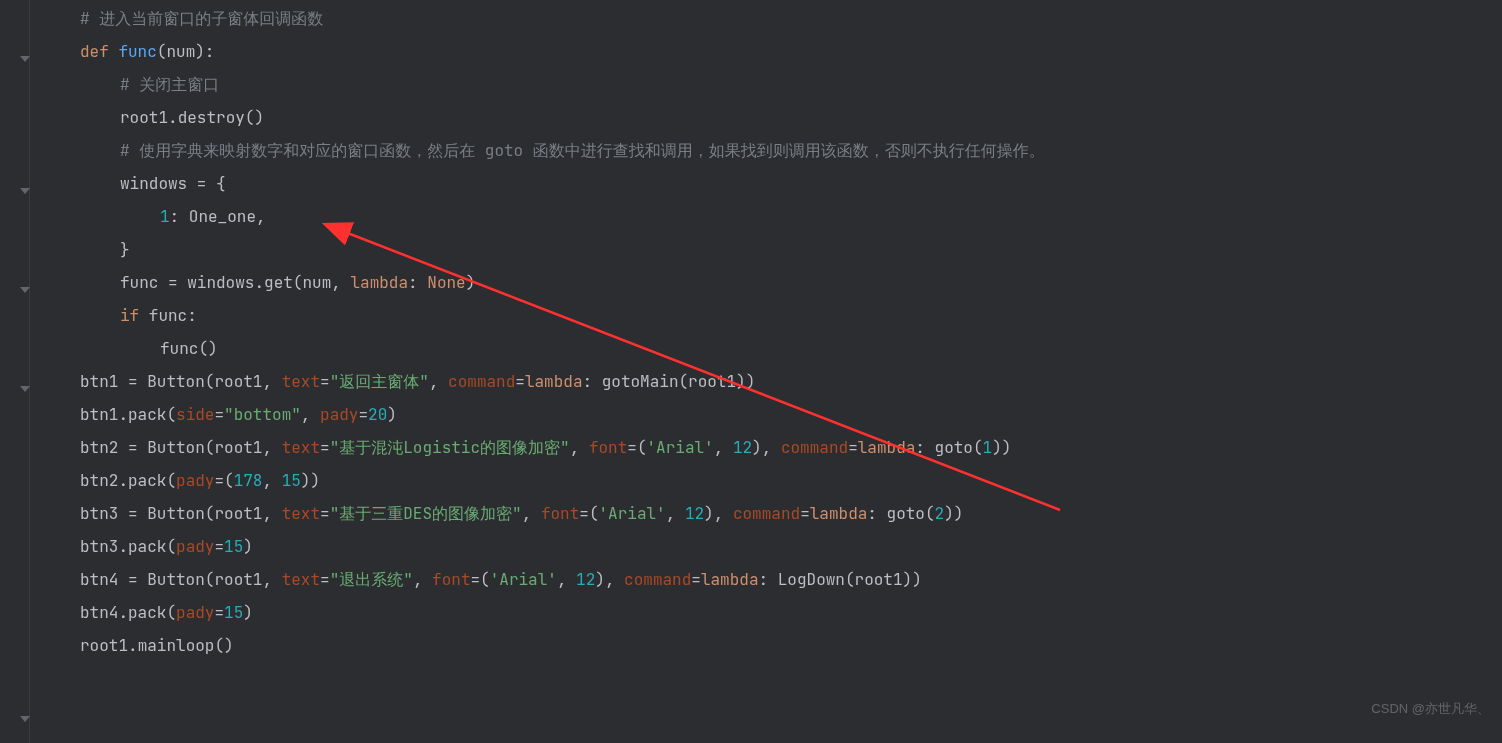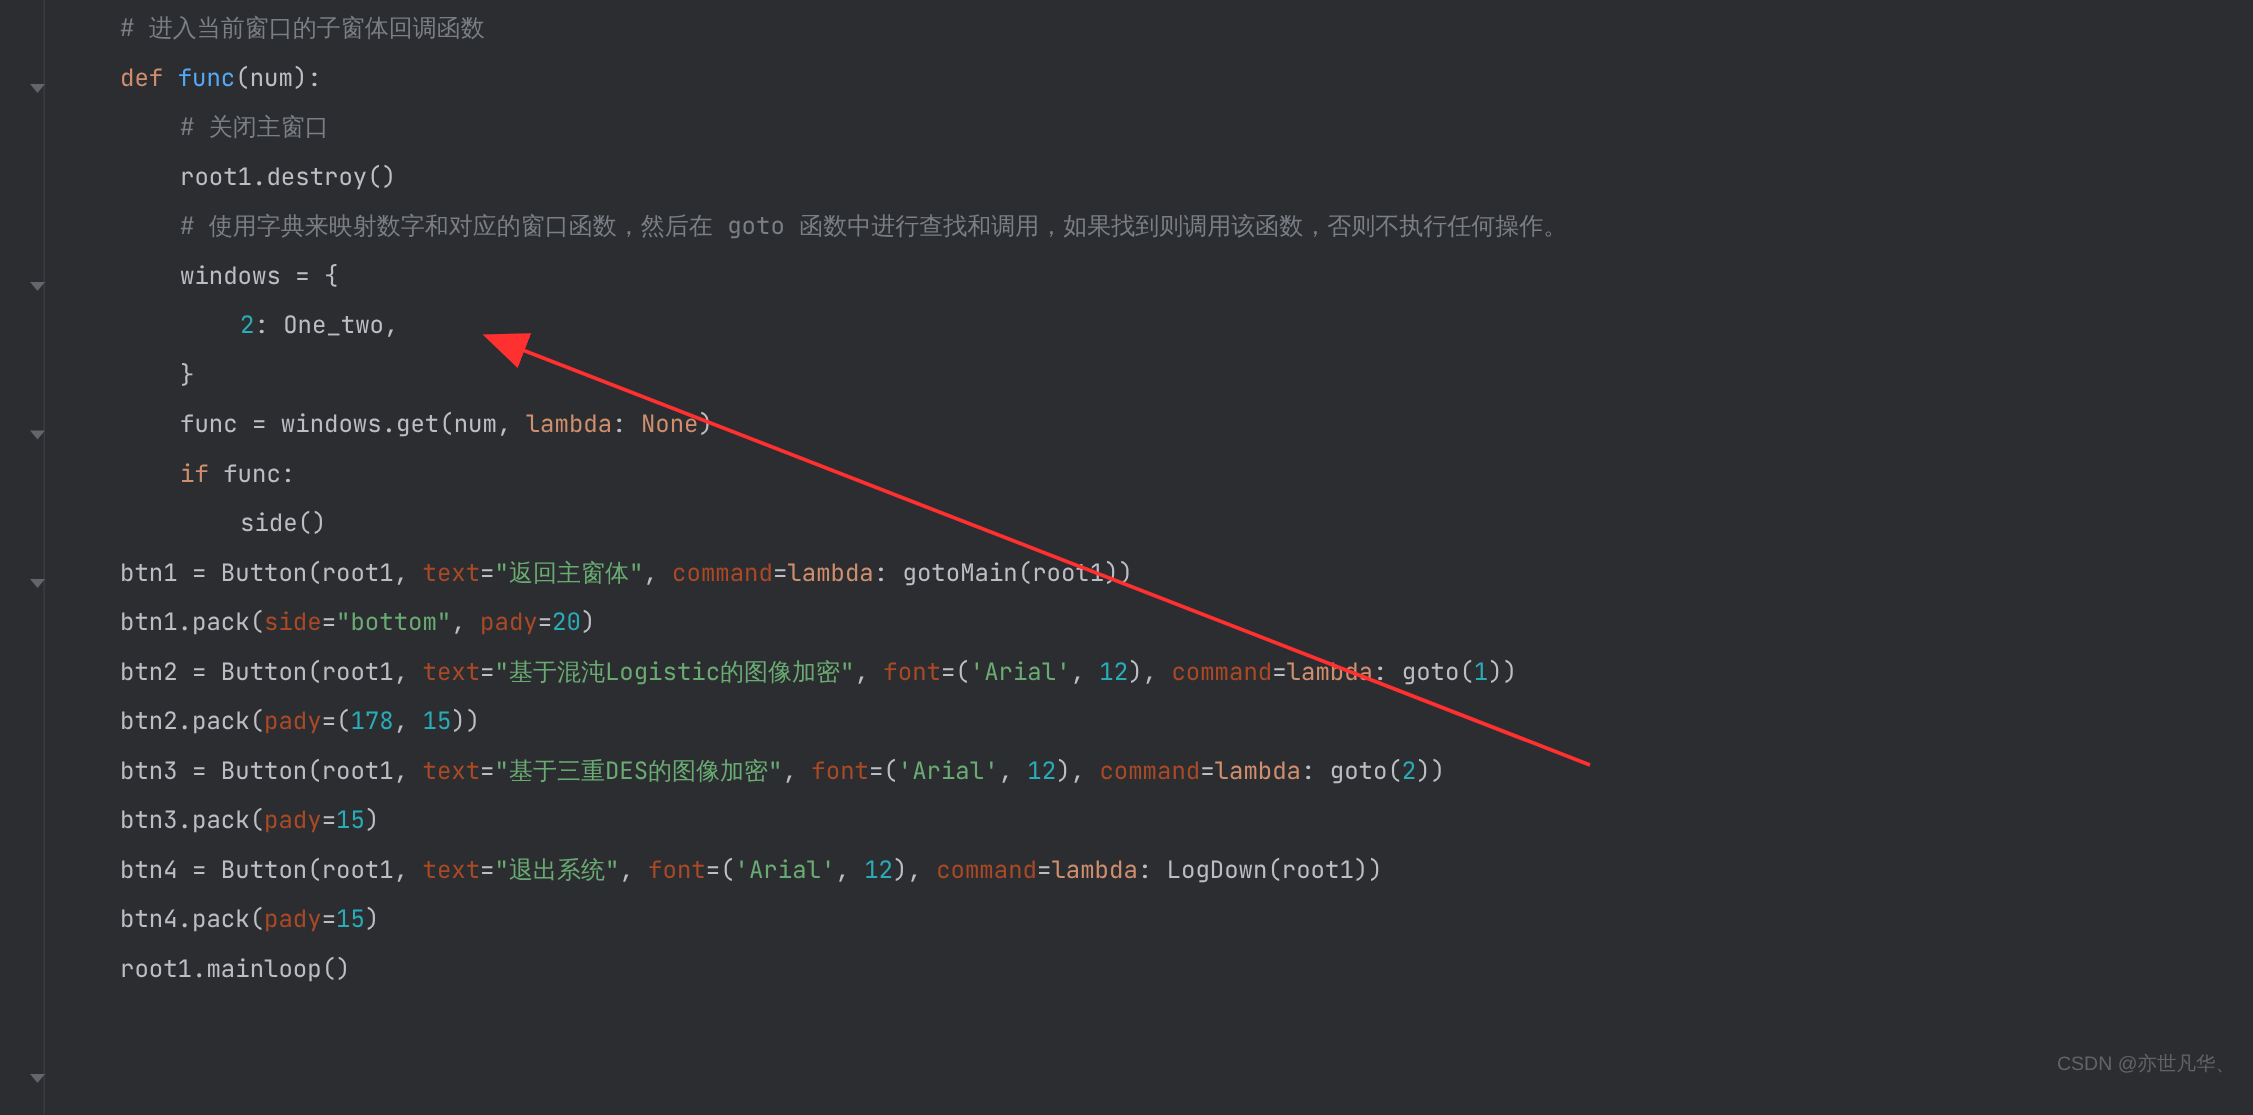--- a/index.html
+++ b/index.html
@@ -95,25 +95,25 @@
   <div class="fold-marker" style="top:712px"></div>
 </div>
 
 <div class="code-area">
   <div class="line indent1"><span class="comment"># 进入当前窗口的子窗体回调函数</span></div>
   <div class="line indent1"><span class="keyword">def</span> <span class="funcname">func</span><span class="punct">(</span><span class="param">num</span><span class="punct">):</span></div>
   <div class="line indent2"><span class="comment"># 关闭主窗口</span></div>
   <div class="line indent2"><span class="ident">root1</span><span class="punct">.</span><span class="ident">destroy</span><span class="punct">()</span></div>
   <div class="line indent2"><span class="comment"># 使用字典来映射数字和对应的窗口函数，然后在 goto 函数中进行查找和调用，如果找到则调用该函数，否则不执行任何操作。</span></div>
   <div class="line indent2"><span class="ident">windows</span><span class="op"> = {</span></div>
-  <div class="line indent3"><span class="number">2</span><span class="punct">: </span><span class="ident">One_two</span><span class="punct">,</span></div>
+  <div class="line indent3"><span class="number">1</span><span class="punct">: </span><span class="ident">One_one</span><span class="punct">,</span></div>
   <div class="line indent2"><span class="punct">}</span></div>
   <div class="line indent2"><span class="ident">func</span><span class="op"> = </span><span class="ident">windows</span><span class="punct">.</span><span class="ident">get</span><span class="punct">(</span><span class="ident">num</span><span class="punct">, </span><span class="keyword">lambda</span><span class="punct">: </span><span class="keyword">None</span><span class="punct">)</span></div>
   <div class="line indent2"><span class="keyword">if</span> <span class="ident">func</span><span class="punct">:</span></div>
-  <div class="line indent3"><span class="ident">side()</span></div>
+  <div class="line indent3"><span class="ident">func()</span></div>
   <div class="line indent1"><span class="ident">btn1</span><span class="op"> = </span><span class="ident">Button</span><span class="punct">(</span><span class="ident">root1</span><span class="punct">, </span><span class="kwarg">text</span><span class="op">=</span><span class="string">"返回主窗体"</span><span class="punct">, </span><span class="kwarg">command</span><span class="op">=</span><span class="keyword">lambda</span><span class="punct">: </span><span class="ident">gotoMain(root1)</span><span class="punct">)</span></div>
   <div class="line indent1"><span class="ident">btn1</span><span class="punct">.</span><span class="ident">pack</span><span class="punct">(</span><span class="kwarg">side</span><span class="op">=</span><span class="string">"bottom"</span><span class="punct">, </span><span class="kwarg">pady</span><span class="op">=</span><span class="number">20</span><span class="punct">)</span></div>
   <div class="line indent1"><span class="ident">btn2</span><span class="op"> = </span><span class="ident">Button</span><span class="punct">(</span><span class="ident">root1</span><span class="punct">, </span><span class="kwarg">text</span><span class="op">=</span><span class="string">"基于混沌Logistic的图像加密"</span><span class="punct">, </span><span class="kwarg">font</span><span class="op">=(</span><span class="string">'Arial'</span><span class="punct">, </span><span class="number">12</span><span class="punct">), </span><span class="kwarg">command</span><span class="op">=</span><span class="keyword">lambda</span><span class="punct">: </span><span class="ident">goto(</span><span class="number">1</span><span class="punct">))</span></div>
   <div class="line indent1"><span class="ident">btn2</span><span class="punct">.</span><span class="ident">pack</span><span class="punct">(</span><span class="kwarg">pady</span><span class="op">=(</span><span class="number">178</span><span class="punct">, </span><span class="number">15</span><span class="punct">))</span></div>
   <div class="line indent1"><span class="ident">btn3</span><span class="op"> = </span><span class="ident">Button</span><span class="punct">(</span><span class="ident">root1</span><span class="punct">, </span><span class="kwarg">text</span><span class="op">=</span><span class="string">"基于三重DES的图像加密"</span><span class="punct">, </span><span class="kwarg">font</span><span class="op">=(</span><span class="string">'Arial'</span><span class="punct">, </span><span class="number">12</span><span class="punct">), </span><span class="kwarg">command</span><span class="op">=</span><span class="keyword">lambda</span><span class="punct">: </span><span class="ident">goto(</span><span class="number">2</span><span class="punct">))</span></div>
   <div class="line indent1"><span class="ident">btn3</span><span class="punct">.</span><span class="ident">pack</span><span class="punct">(</span><span class="kwarg">pady</span><span class="op">=</span><span class="number">15</span><span class="punct">)</span></div>
   <div class="line indent1"><span class="ident">btn4</span><span class="op"> = </span><span class="ident">Button</span><span class="punct">(</span><span class="ident">root1</span><span class="punct">, </span><span class="kwarg">text</span><span class="op">=</span><span class="string">"退出系统"</span><span class="punct">, </span><span class="kwarg">font</span><span class="op">=(</span><span class="string">'Arial'</span><span class="punct">, </span><span class="number">12</span><span class="punct">), </span><span class="kwarg">command</span><span class="op">=</span><span class="keyword">lambda</span><span class="punct">: </span><span class="ident">LogDown(root1)</span><span class="punct">)</span></div>
   <div class="line indent1"><span class="ident">btn4</span><span class="punct">.</span><span class="ident">pack</span><span class="punct">(</span><span class="kwarg">pady</span><span class="op">=</span><span class="number">15</span><span class="punct">)</span></div>
   <div class="line indent1"><span class="ident">root1</span><span class="punct">.</span><span class="ident">mainloop</span><span class="punct">()</span></div>
 </div>

